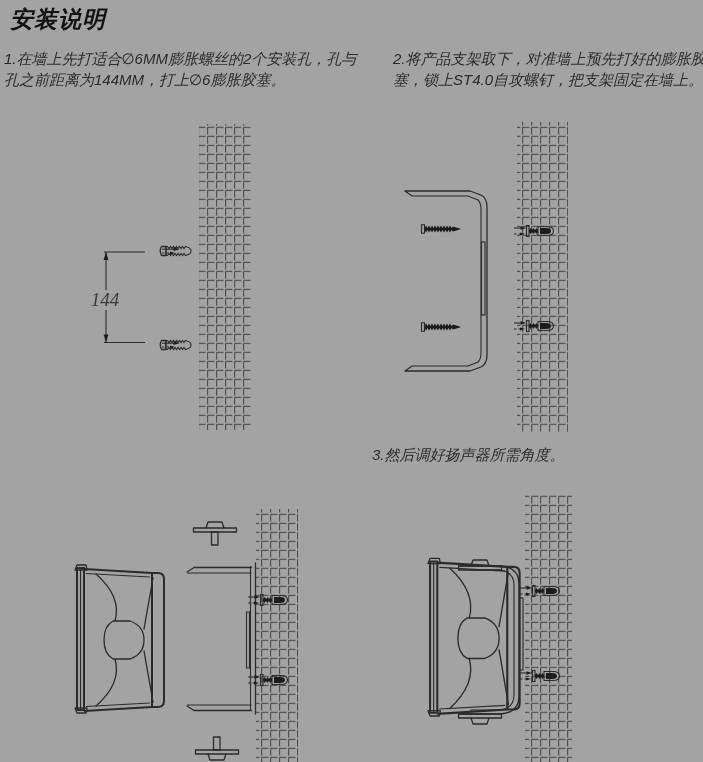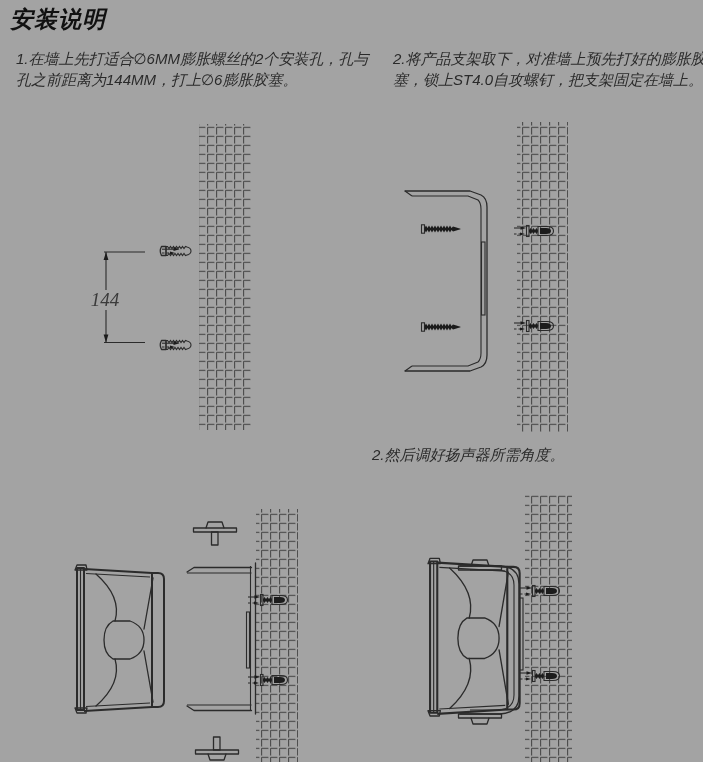--- a/index.html
+++ b/index.html
@@ -1,41 +1,41 @@
 <!DOCTYPE html>
 <html><head>
 <meta charset="utf-8">
 <style>
   html,body{margin:0;padding:0;background:#ffffff;}
   .page{position:relative;width:703px;height:762px;background:#a3a3a3;overflow:hidden;
         font-family:"Liberation Sans","DejaVu Sans",sans-serif;color:#222;font-style:italic;}
   .title{position:absolute;left:10px;top:4px;font-size:23px;font-weight:bold;color:#111;
          letter-spacing:1px;margin:0;}
   .step{position:absolute;font-size:15px;line-height:21px;color:#2a2a2a;margin:0;}
-  .step1{left:16px;top:48px;width:356px;}
+  .step1{left:4px;top:48px;width:356px;}
   .step2{left:361px;top:48px;width:341px;margin-left:32px;}
   .step3{left:8px;top:444px;width:350px;}
   .step4{left:372px;top:444px;width:326px;}
   svg.figs{position:absolute;left:0;top:0;}
   .ln{stroke:#2b2b2b;stroke-width:1.3;fill:none;stroke-linejoin:round;stroke-linecap:round;}
   .ln2{stroke:#2b2b2b;stroke-width:2;fill:none;stroke-linejoin:round;}
   .lnt{stroke:#2b2b2b;stroke-width:1.1;fill:none;}
   .dash{stroke-dasharray:2.5 2;}
   .dim-text{font-family:"Liberation Serif","DejaVu Serif",serif;font-size:19px;fill:#3a3a3a;}
 </style>
 </head>
 <body>
 
 <div class="page">
 
   <h1 class="title">安装说明</h1>
 
   <p class="step step1">1.在墙上先打适合∅6MM膨胀螺丝的2个安装孔，孔与孔之前距离为144MM，打上∅6膨胀胶塞。</p>
   <p class="step step2">2.将产品支架取下，对准墙上预先打好的膨胀胶塞，锁上ST4.0自攻螺钉，把支架固定在墙上。</p>
-  <p class="step step4">2.然后调好扬声器所需角度。</p>
+  <p class="step step4">3.然后调好扬声器所需角度。</p>
 
   <svg class="figs" width="703" height="762" viewBox="0 0 703 762">
     <defs>
       <pattern id="wall" width="9" height="9" patternUnits="userSpaceOnUse">
         <path d="M8,2.2 H1.2 V9" stroke="#9d9d9d" stroke-width="1.6" fill="none"></path>
         <path d="M7.4,1.3 H0.6 V8.5" stroke="#454545" stroke-width="1" fill="none"></path>
       </pattern>
 
       <g id="plug">
         <path class="ln" d="M3.5,1.5 Q1,6 3.5,10.5 H8 V1.5 Z"></path>

